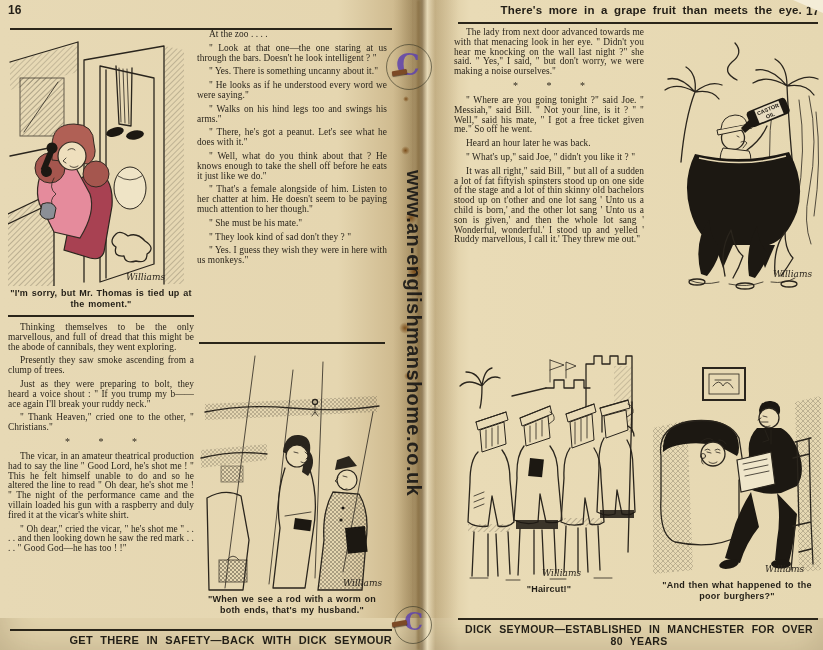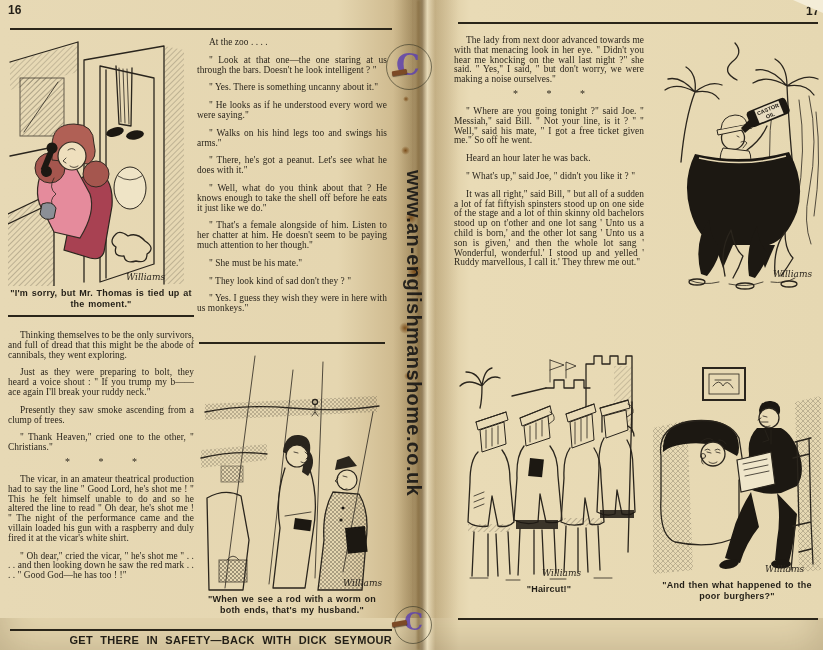--- a/index.html
+++ b/index.html
@@ -13,21 +13,21 @@
     clip-path:polygon(0 0,100% 0,100% 100%);}
   
   .pageno{position:absolute;font:bold 12px/14px "Liberation Sans",sans-serif;color:#221e16;}
   .hdr-title{position:absolute;font:bold 11.5px/13px "Liberation Sans",sans-serif;
     color:#221e16;text-align:center;word-spacing:3px;letter-spacing:.2px;}
   .rule{position:absolute;height:2px;background:#2a2519;}
   .footer-text{position:absolute;font:bold 11px/13px "Liberation Sans",sans-serif;
     color:#221e16;text-align:center;word-spacing:4px;letter-spacing:.3px;}
   
   .col{position:absolute;}
-  .col p{margin:8px 0 4px 0;font-size:9.4px;line-height:9.8px;text-align:justify;
+  .col p{margin:0 0 4px 0;font-size:9.4px;line-height:9.8px;text-align:justify;
     text-indent:12px;letter-spacing:.05px;}
   .sep{text-align:center;word-spacing:26px;font-size:10px;line-height:10px;margin:3px 0 5px;color:#2b261d;}
   .caption{font:bold 9px/11px "Liberation Sans",sans-serif;text-align:center;color:#221e16;
     letter-spacing:.2px;word-spacing:1px;margin-top:2px;}
   .cap-rule{height:2px;background:#2a2519;margin:5px 0 6px;}
   .mid-rule{height:2px;background:#2a2519;margin:4px 2px 4px;}
   .textblock{overflow:hidden;}
   svg.cartoon{display:block;}
   svg .ln{stroke:#2a251d;fill:none;stroke-width:1.3;stroke-linecap:round;stroke-linejoin:round;}
   svg .lt{stroke:#2a251d;fill:none;stroke-width:.8;stroke-linecap:round;}
@@ -99,23 +99,23 @@
           <circle cx="2" cy="24" r="5.5" class="blk"></circle>
           <rect x="-2.5" y="0" width="6" height="24" class="blk" transform="rotate(4)"></rect>
         </g>
         <path class="lt" d="M46,142 q-6,10 2,16 q-8,6 -2,14"></path>
         <path d="M34,168 q10,-4 14,4 l-2,10 q-10,4 -14,-4 Z" fill="#8b8f96" stroke="#2a251d" stroke-width="1"></path>
         <text class="sig" x="118" y="244">Williams</text>
       </svg>
       <div class="caption">"I'm sorry, but Mr. Thomas is tied up at the moment."</div>
       <div class="cap-rule"></div>
       <div class="textblock">
-        <p>Thinking themselves to be the only survivors, and full of dread that this might be the abode of cannibals, they went exploring.</p>
+        <p>Thinking themselves to be the only marvellous, and full of dread that this might be the abode of cannibals, they went exploring.</p>
+        <p>Presently they saw smoke ascending from a clump of trees.</p>
         <p>Just as they were preparing to bolt, they heard a voice shout : " If you trump my b—— ace again I'll break your ruddy neck."</p>
-        <p>Presently they saw smoke ascending from a clump of trees.</p>
         <p>" Thank Heaven," cried one to the other, " Christians."</p>
         <div class="sep">* * *</div>
         <p>The vicar, in an amateur theatrical production had to say the line " Good Lord, he's shot me ! "  This he felt himself unable to do and so he altered the line to read " Oh dear, he's shot me ! "  The night of the performance came and the villain loaded his gun with a raspberry and duly fired it at the vicar's white shirt.</p>
         <p>" Oh dear," cried the vicar, " he's shot me " . . . . and then looking down he saw the red mark . . . . " Good God—he has too ! !"</p>
       </div>
     </div>
 
     <div class="col" style="left:197px;top:30px;width:190px;">
       <div class="textblock" style="height:308px;">
         <p>At the zoo . . . .</p>
@@ -167,20 +167,21 @@
         <text class="sig" x="146" y="238">Williams</text>
       </svg>
       <div class="caption">"When we see a rod with a worm on both ends, that's my husband."</div>
     </div>
 
     <div class="rule" style="left:10px;top:629px;width:382px;"></div>
     <div class="footer-text" style="left:20px;top:634px;width:372px;text-align:right;">GET THERE IN SAFETY—BACK WITH DICK SEYMOUR</div>
   </div>
 
   <div class="page page-right">
+    <div class="hdr-title" style="left:60px;top:4px;width:330px;text-align:right;">There's more in a grape fruit than meets the eye.</div>
     <span class="pageno" style="left:394px;top:4px;">17</span>
     <div class="rule" style="left:46px;top:22px;width:360px;"></div>
 
     <div class="col" style="left:42px;top:28px;width:190px;">
       <div class="textblock" style="height:318px;">
         <p>The lady from next door advanced towards me with that menacing look in her eye.  " Didn't you hear me knocking on the wall last night ?" she said.  " Yes," I said, " but don't worry, we were making a noise ourselves."</p>
         <div class="sep">* * *</div>
         <p>" Where are you going tonight ?" said Joe.  " Messiah," said Bill.  " Not your line, is it ? "  " Well," said his mate, " I got a free ticket given me."  So off he went.</p>
         <p>Heard an hour later he was back.</p>
         <p>" What's up," said Joe, " didn't you like it ? "</p>
@@ -317,20 +318,21 @@
         <path d="M124,127 Q128,152 124,174 L122,194 l14,2 q6,-24 8,-48 Z" fill="#1c1812"></path>
         <ellipse cx="128" cy="198" rx="10" ry="4.5" class="blk"></ellipse>
 
         <path class="ln" d="M140,92 L156,88 M142,76 L158,72 M144,76 L146,160 M156,72 L158,156 M140,160 l18,-4 M142,160 l-4,44 M158,156 l2,42 M146,186 l12,-3"></path>
         <text class="sig" x="112" y="206">Williams</text>
       </svg>
       <div class="caption">"And then what happened to the poor burghers?"</div>
     </div>
 
     <div class="rule" style="left:46px;top:618px;width:360px;"></div>
+    <div class="footer-text" style="left:46px;top:623px;width:362px;font-size:10.5px;line-height:12px;">DICK SEYMOUR—ESTABLISHED IN MANCHESTER FOR OVER 80 YEARS</div>
   </div>
 
   <div class="gutter">
     <div class="crease"></div>
     <div class="spot" style="left:8px;top:146px;width:9px;height:9px;"></div>
     <div class="spot" style="left:12px;top:212px;width:12px;height:12px;"></div>
     <div class="spot" style="left:14px;top:264px;width:15px;height:15px;"></div>
     <div class="spot" style="left:6px;top:322px;width:12px;height:12px;"></div>
     <div class="spot" style="left:11px;top:372px;width:8px;height:8px;"></div>
     <div class="spot" style="left:10px;top:96px;width:6px;height:6px;"></div>

